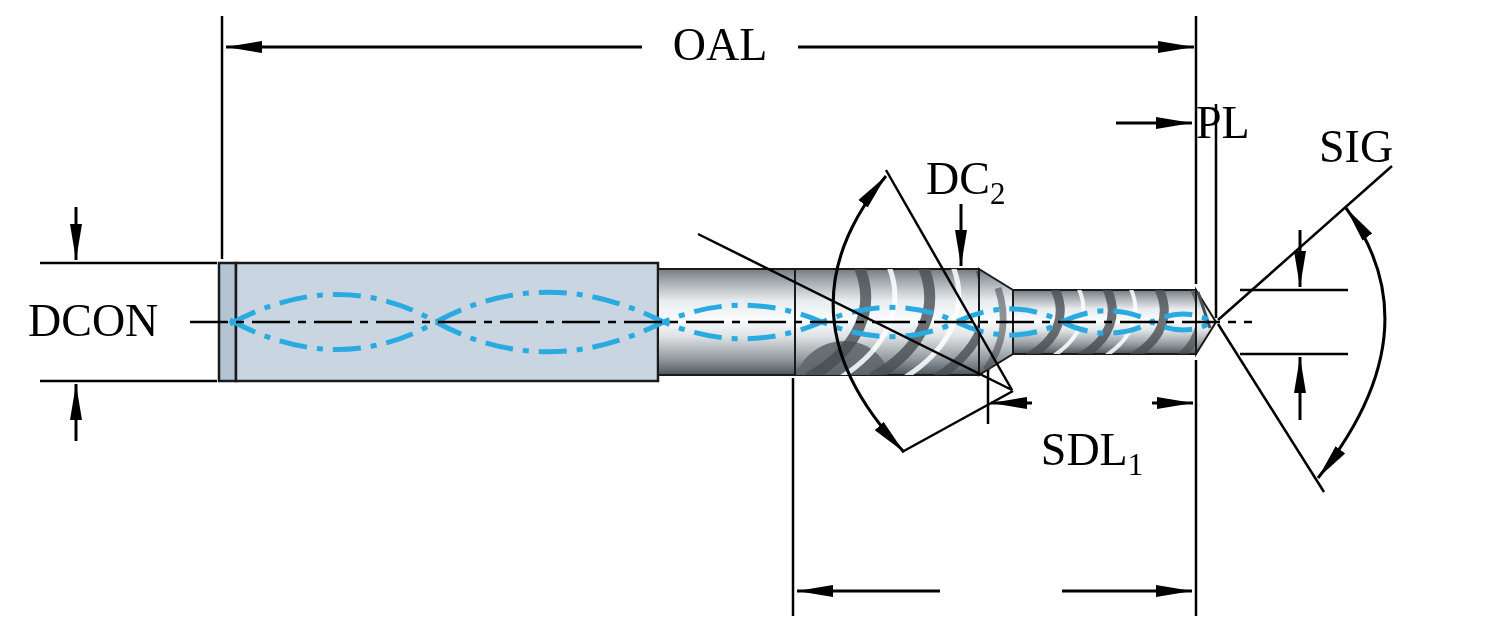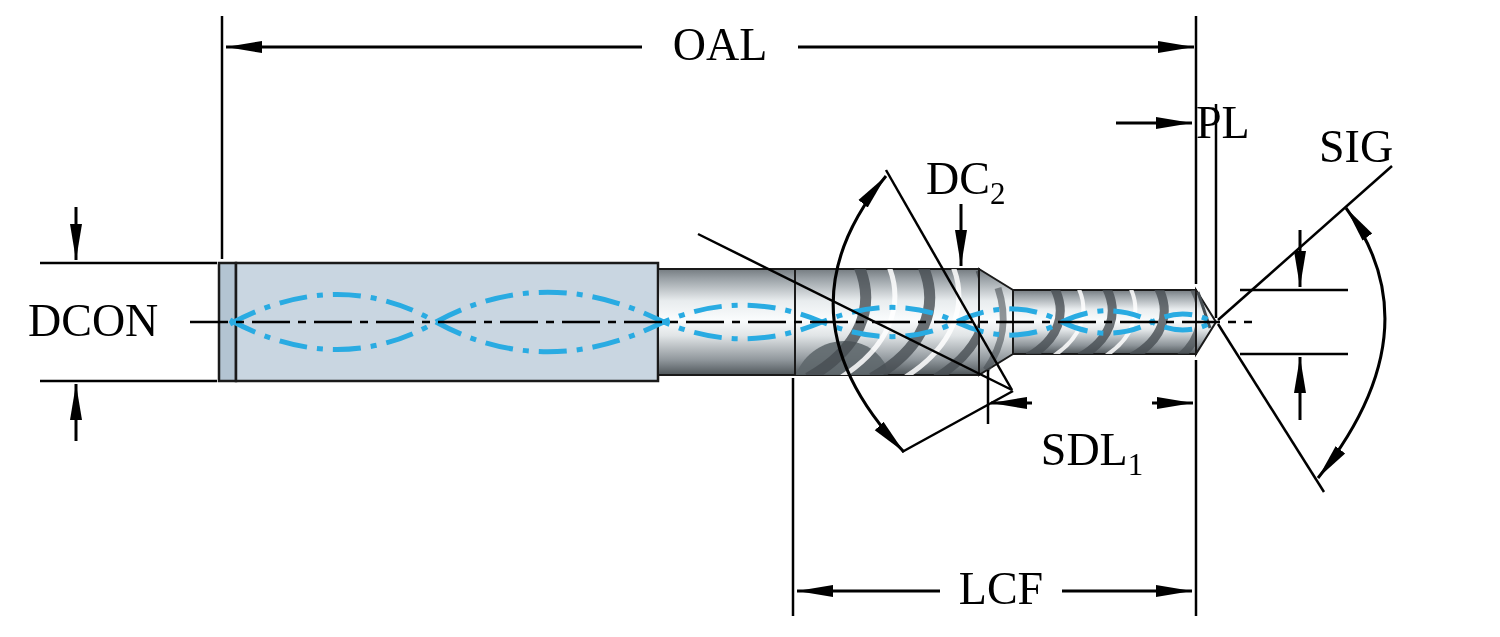--- a/index.html
+++ b/index.html
@@ -136,15 +136,14 @@
 <div class="lbl" style="left:1319px;top:124px;">SIG</div>
 
 
 <div class="lbl" style="left:906px;top:156px;margin-left:20px;"><span>DC</span><span class="sub">2</span></div>
 
 <div class="lbl" style="left:28px;top:298px;">DCON</div>
 
 
 <div class="lbl center" style="left:1034px;top:379px;width:116px;margin-top:48px;"><span>SDL</span><span class="sub">1</span></div>
 
-<div class="lbl center" style="left:933px;top:566px;width:136px;">LCF</div>
 
 </div>
 
 </body></html>

